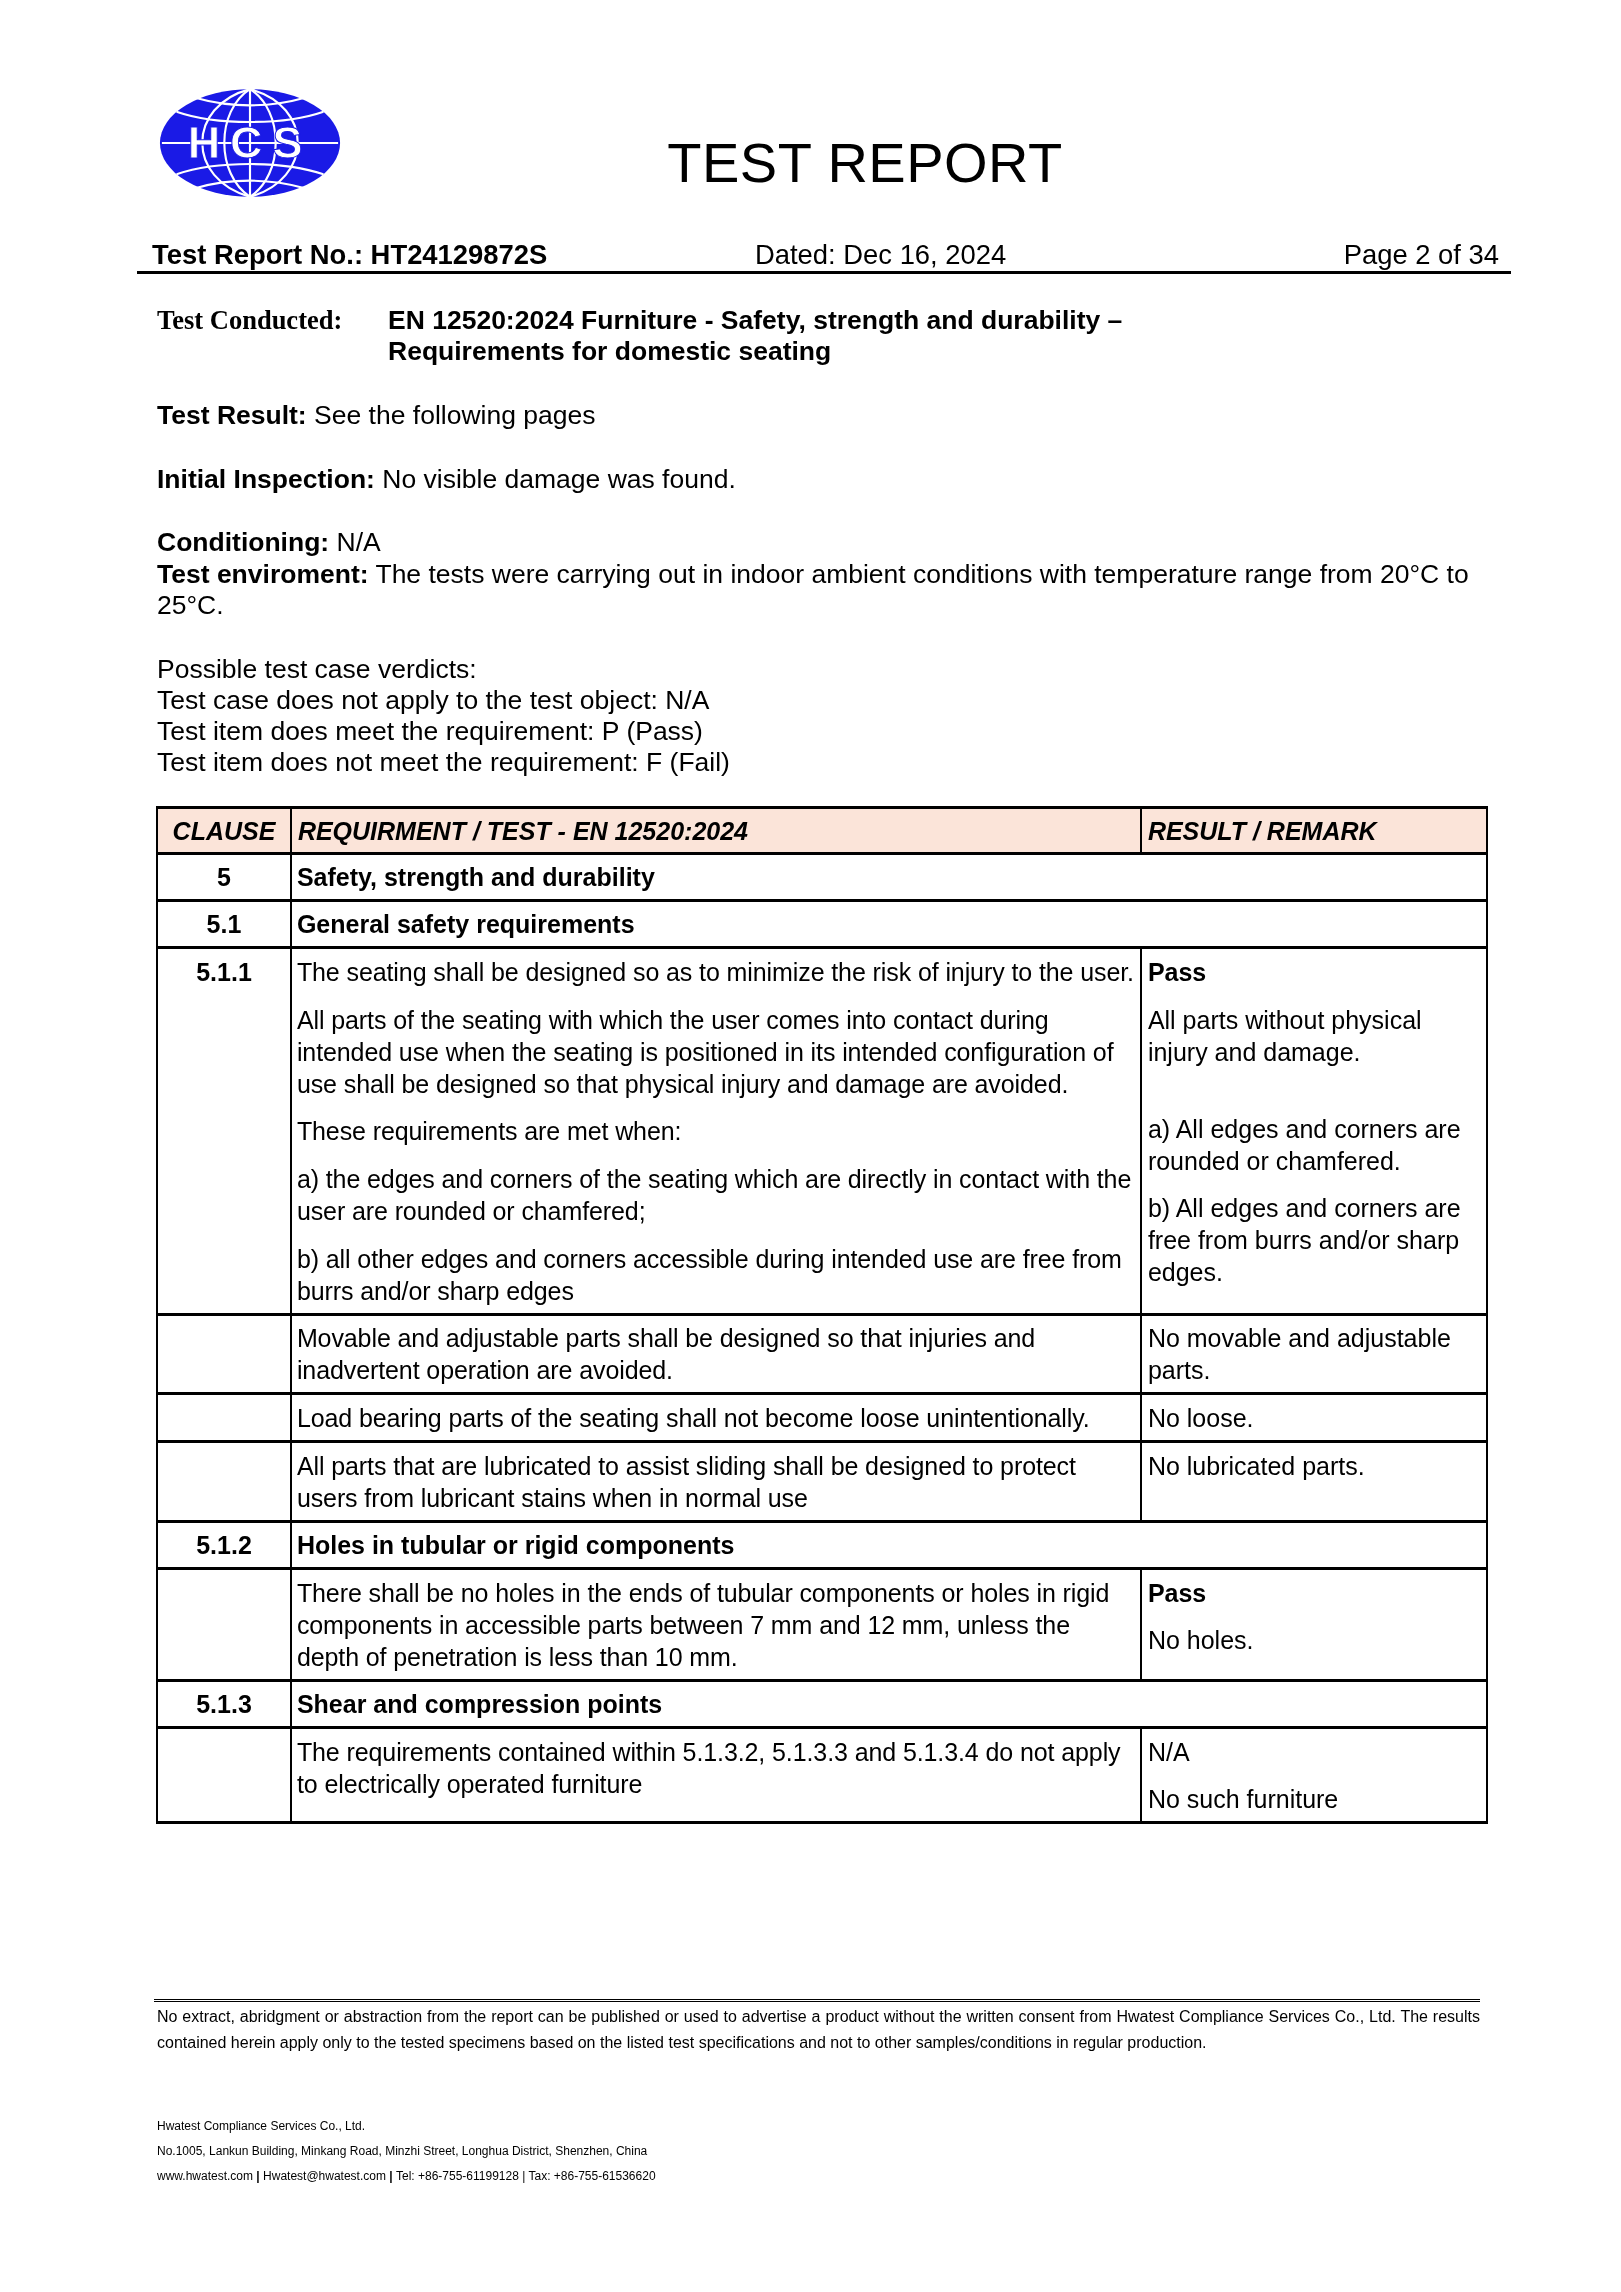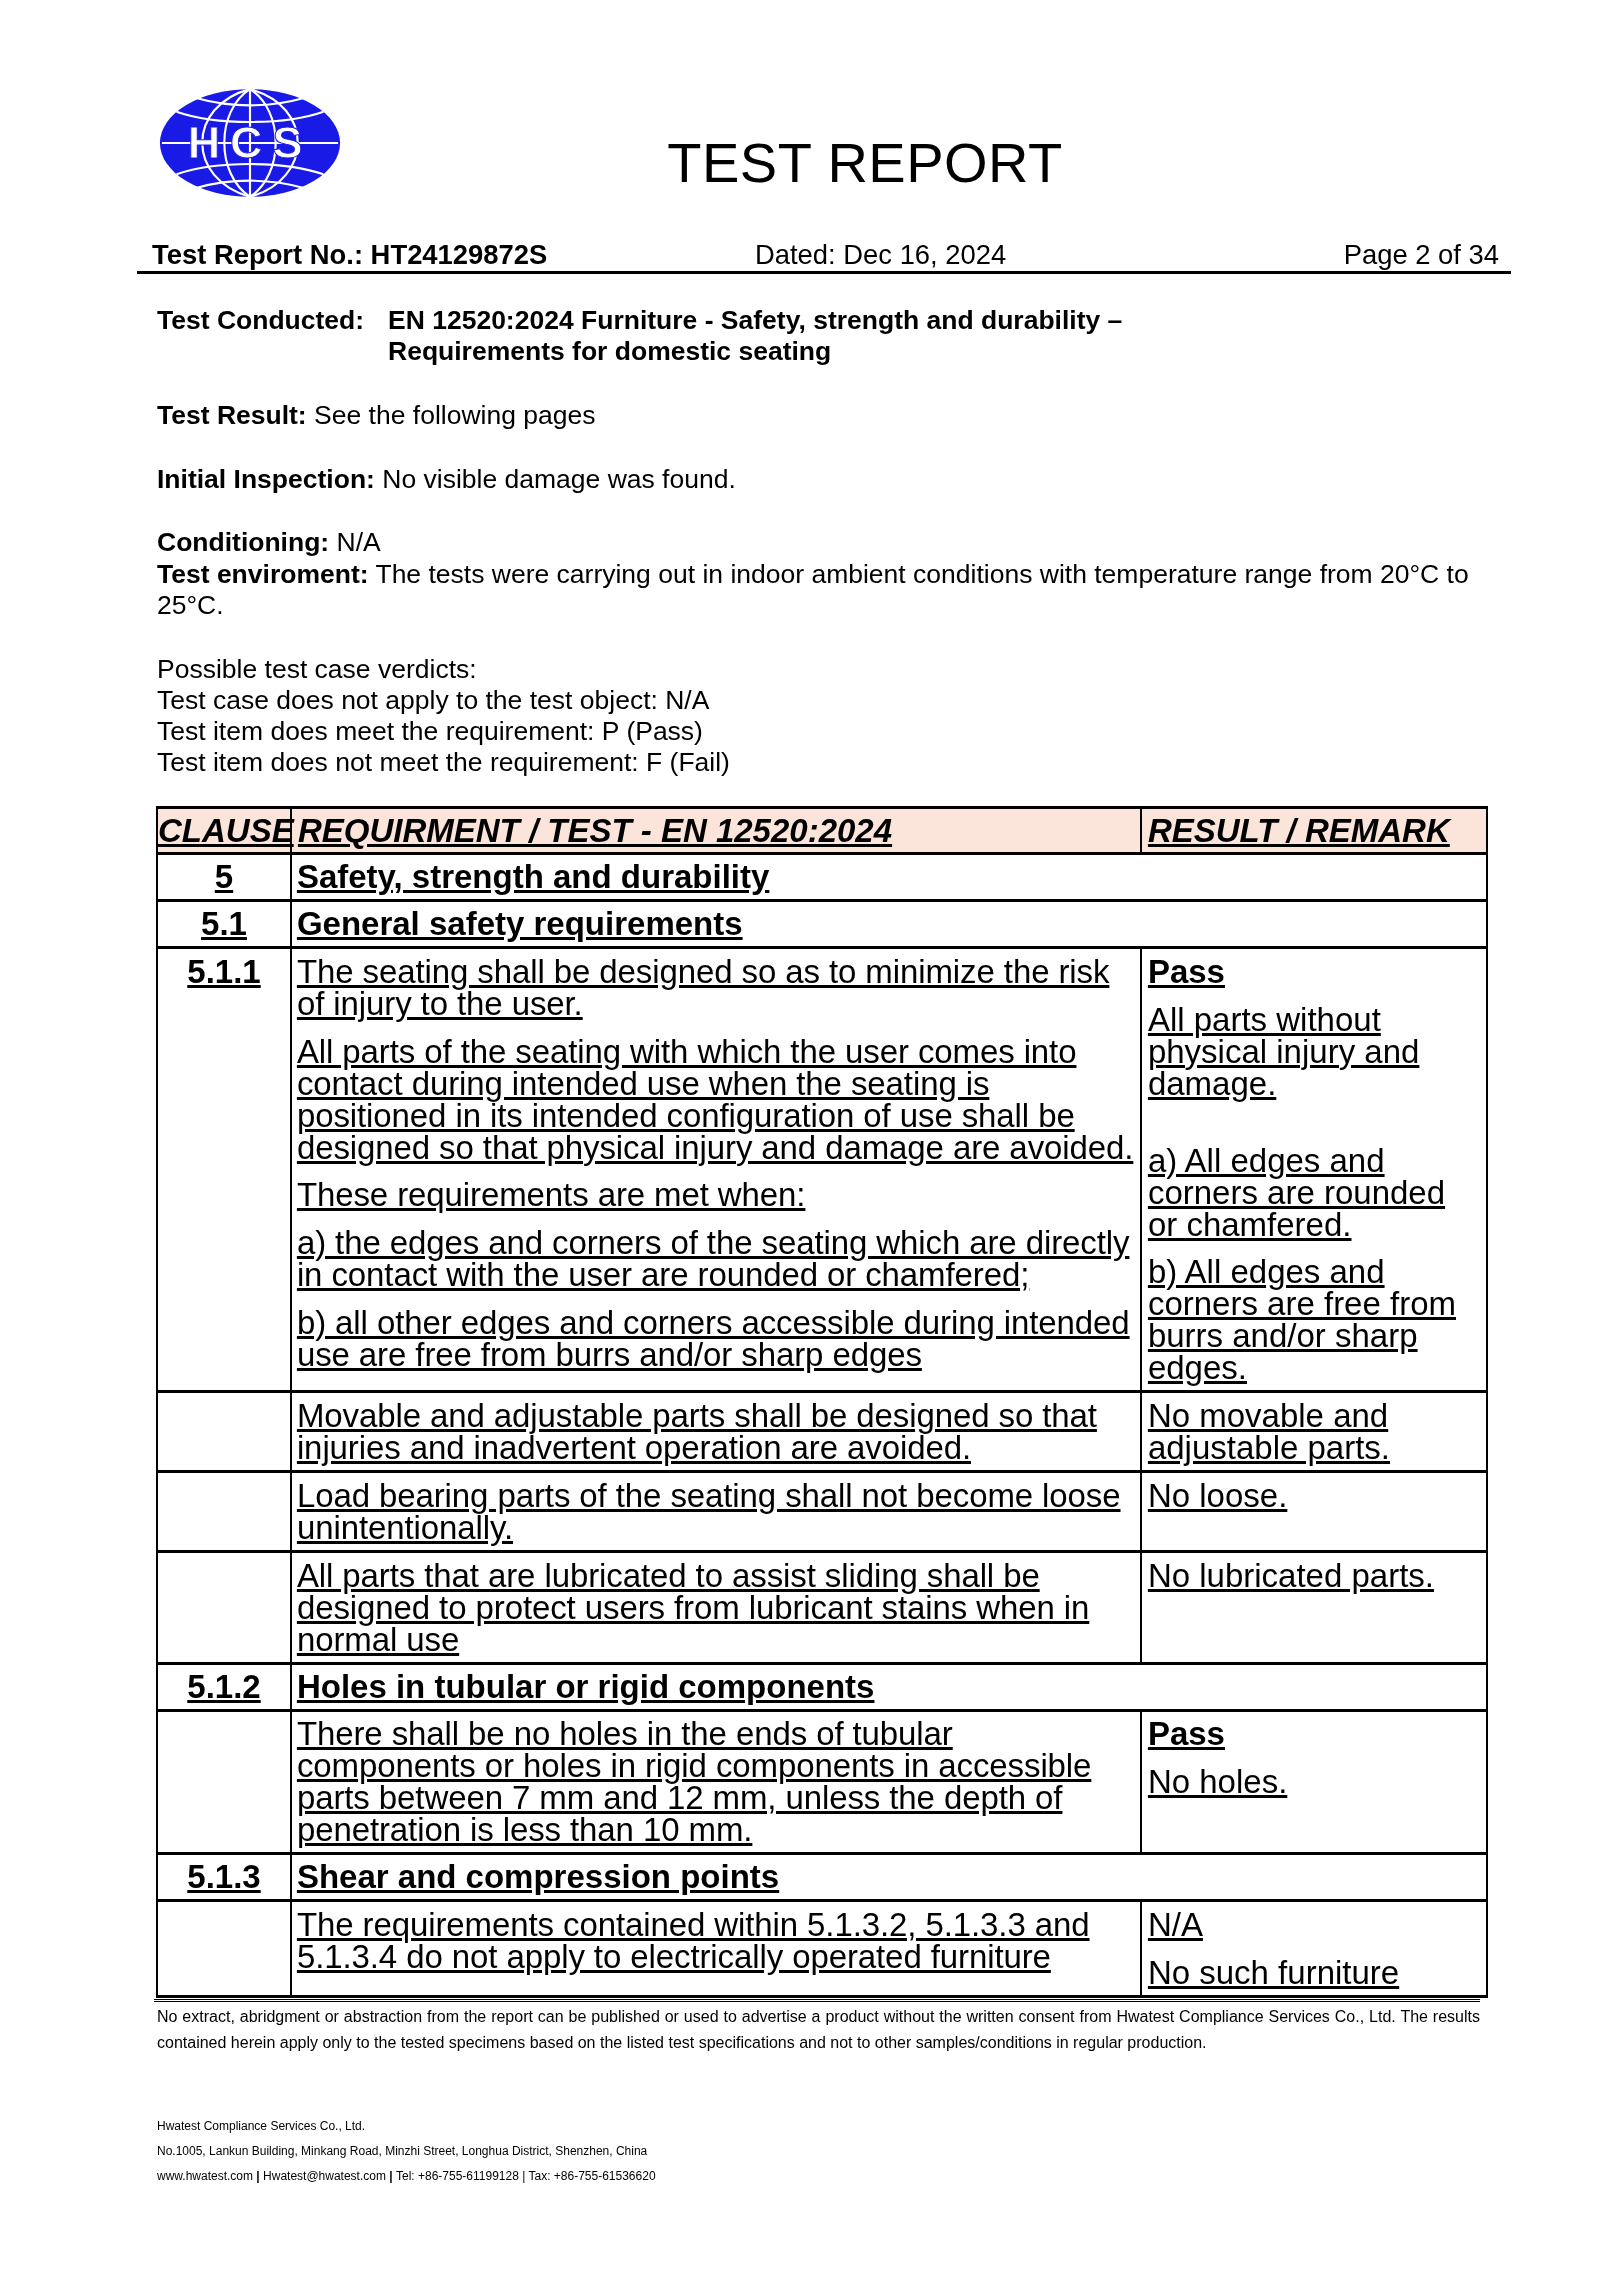--- a/index.html
+++ b/index.html
@@ -18,32 +18,32 @@
   .hdr-no { left: 152px; font-weight: bold; }
   .hdr-date { left: 755px; }
   .hdr-page { right: 122px; text-align: right; }
   .hdr-rule { left: 137px; top: 271px; width: 1374px; height: 2.9px; background: #000; }
 
   
   .body-text { left: 157px; font-size: 26.5px; line-height: 31px; }
   .b { font-weight: bold; }
 
   .tc { top: 305px; }
-  .tc-label { display: inline-block; width: 231px; }
+  .tc-label { display: inline-block; width: 231px; font-family: Liberation Serif, serif; }
   .tc-line2 { padding-left: 231px; }
 
   .tr { top: 400px; }
   .ii { top: 464px; }
   .cond { top: 527px; }
   .env { top: 559px; width: 1362px; }
   .verdicts { top: 654px; }
 
   
   .tbl { left: 156px; top: 806px; width: 1332px; border-collapse: collapse; table-layout: fixed; }
-  .tbl td, .tbl th { border: 2px solid #000; font-size: 33px; line-height: 32px; vertical-align: top; padding: 0 4.9px; text-decoration: underline; }
+  .tbl td, .tbl th { border: 2px solid #000; font-size: 25px; line-height: 32px; vertical-align: top; padding: 0 4.9px; }
   .tbl .hrow th { background: #FBE4D9; font-style: italic; font-weight: bold; text-align: left; height: 43px; vertical-align: middle; padding: 0 5.9px; border-top: 3.9px solid #000; border-bottom: 3.9px solid #000; }
   .tbl .hrow th.c1 { text-align: center; padding: 0; }
   .tbl col.c1 { width: 134px; }
   .tbl col.c3 { width: 346px; }
   .tbl td.clause { text-align: center; font-weight: bold; padding-top: 7.8px; }
   .tbl tr.sect td { height: 44px; vertical-align: middle; font-weight: bold; border-bottom: 3.9px solid #000; }
   .tbl tr.sect td.clause { padding-top: 0; }
   .tbl tr.item td { border-bottom: 3.9px solid #000; padding-top: 6.9px; padding-bottom: 5.9px; }
   .para { margin: 0 0 15.7px 0; }
   .para:last-child { margin-bottom: 0; }

